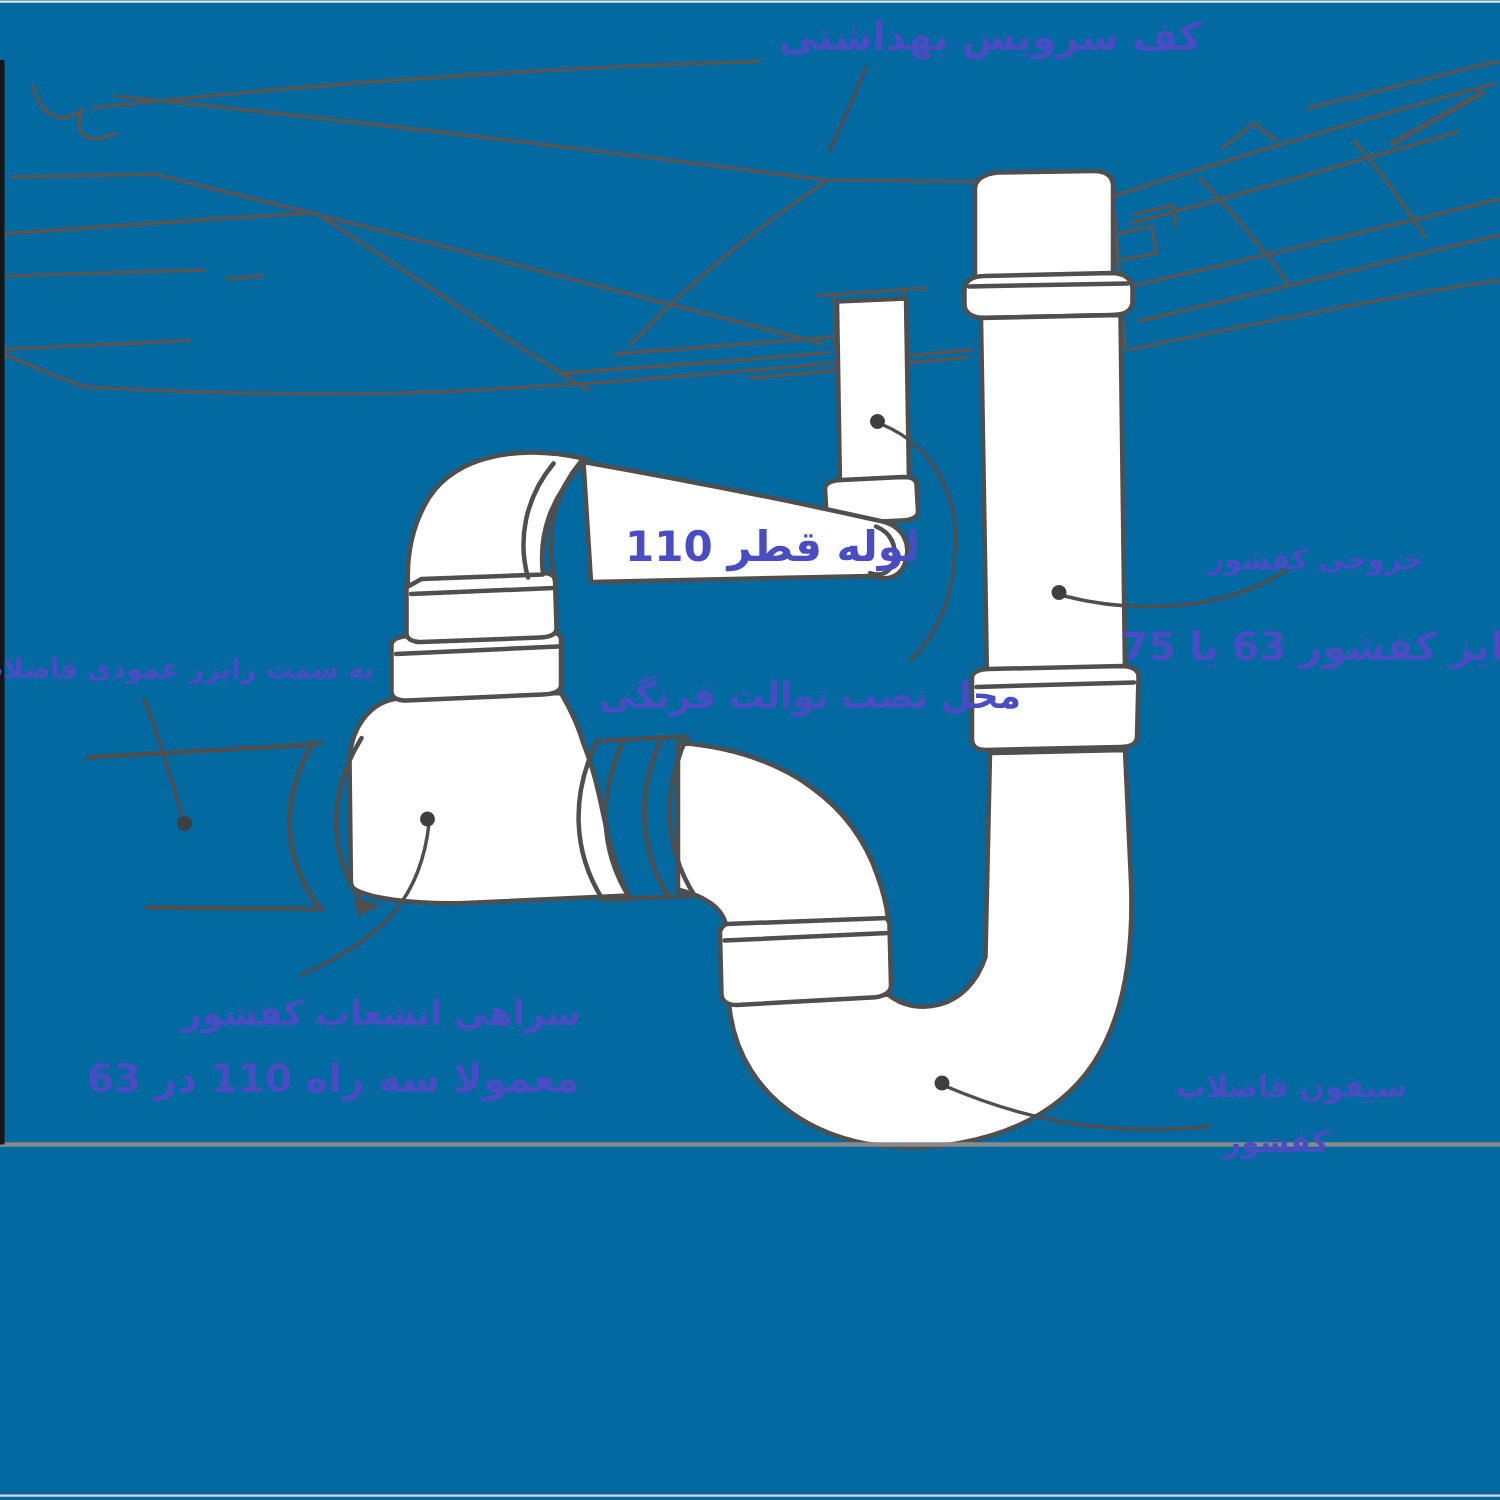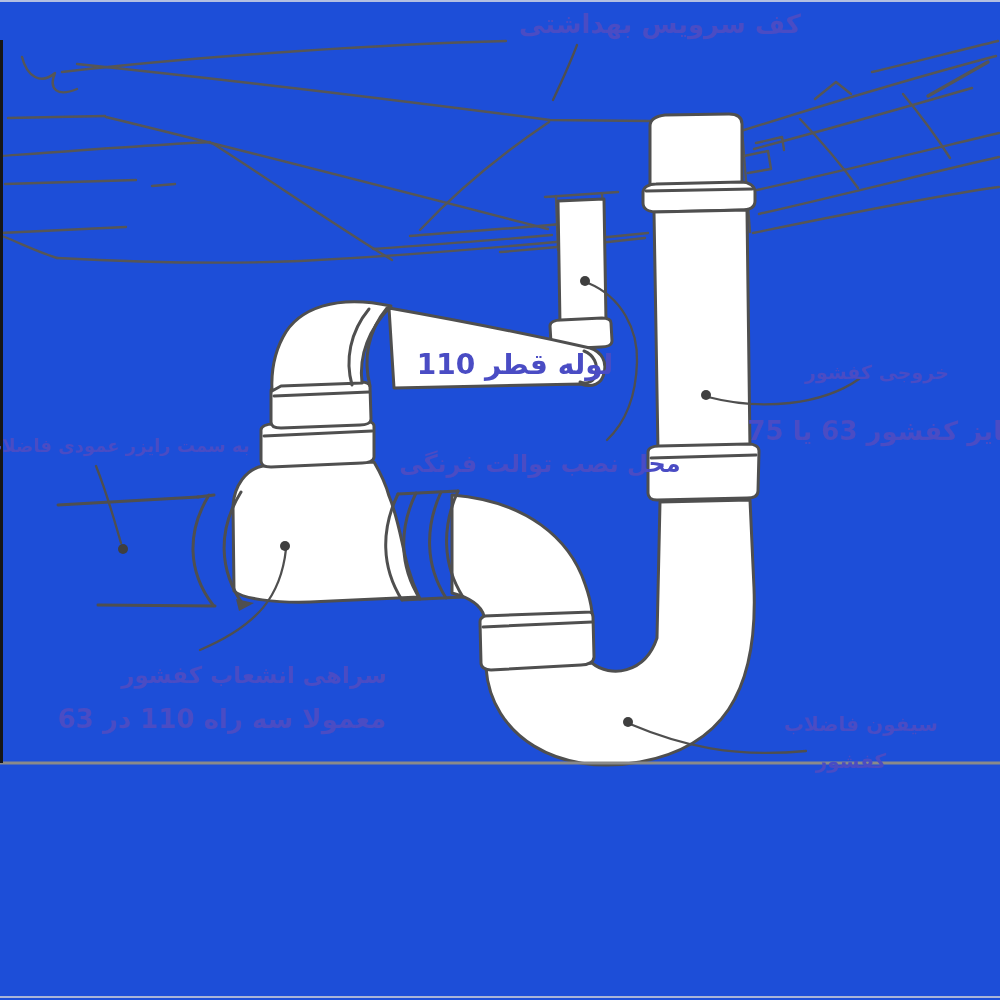--- a/index.html
+++ b/index.html
@@ -1,16 +1,16 @@
 <!DOCTYPE html>
 <html><head>
 <meta charset="utf-8">
 <style>
   html,body{margin:0;padding:0;background:#ffffff;}
-  #stage{position:relative;width:1000px;height:1000px;background:#1d4ed8;overflow:hidden;
+  #stage{position:relative;width:1000px;height:1000px;background:#0369a1;overflow:hidden;
          font-family:"DejaVu Sans",sans-serif;}
   svg{display:block;}
   .sketch{stroke:#565656;stroke-width:2.4;fill:none;stroke-linecap:round;stroke-linejoin:round;}
   .pipe{stroke:#4f4f4f;stroke-width:3;fill:#ffffff;stroke-linecap:round;stroke-linejoin:round;}
   .pipeline{stroke:#4f4f4f;stroke-width:3;fill:none;stroke-linecap:round;stroke-linejoin:round;}
   .leader{stroke:#4f4f4f;stroke-width:2.3;fill:none;stroke-linecap:round;}
   .dot{fill:#3f3f3f;stroke:none;}
   .lbl{fill:#4a4cc4;font-weight:bold;direction:rtl;unicode-bidi:embed;
        font-family:"DejaVu Sans",sans-serif;}
   .s26{font-size:26px;} .s28{font-size:28px;} .s24{font-size:24px;}

